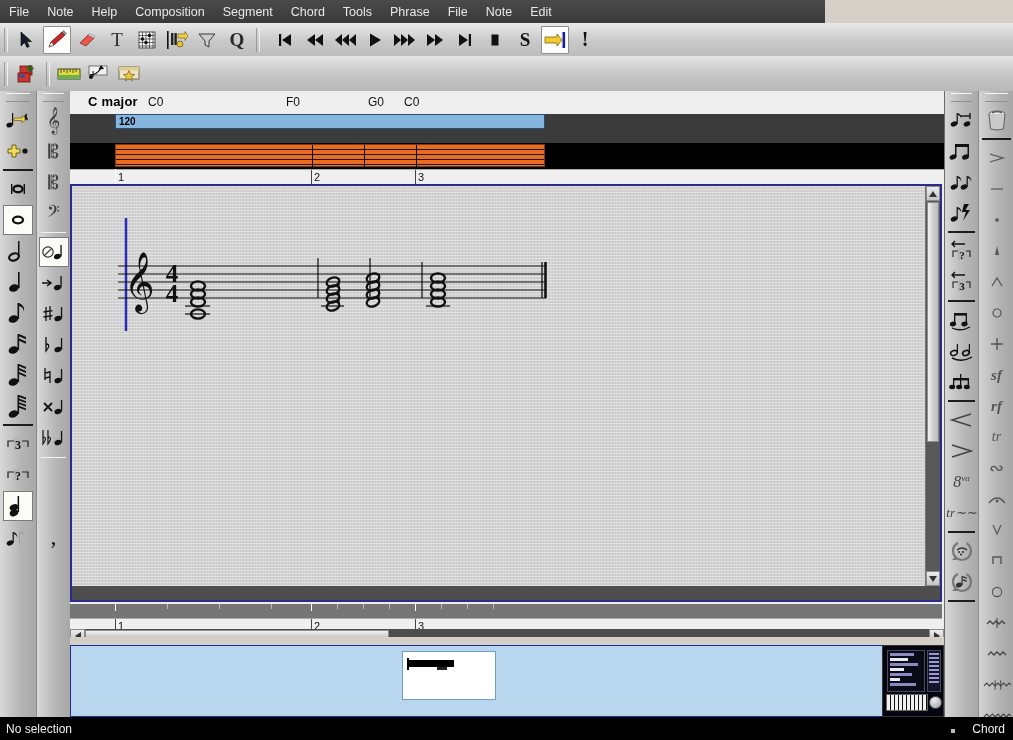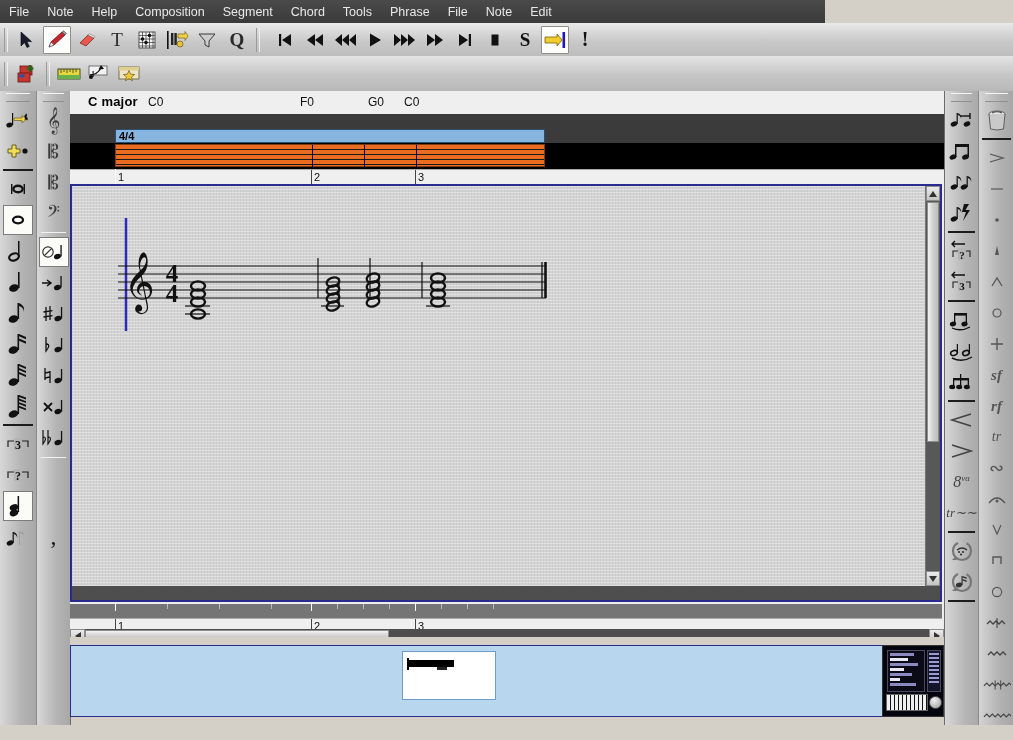--- a/index.html
+++ b/index.html
@@ -597,31 +597,31 @@
     <div class="vtool">
       <span style="font-family:'Liberation Serif',serif;font-size:24px;color:#1a1a1a;line-height:0.5;margin-top:-7px;">,</span>
     </div>
   </div>
 
   <div class="canvaswrap">
 
     <div class="headerbar">
       <div class="keyname">C major</div>
       <div class="pitchlbl" style="left:78px;">C0</div>
-      <div class="pitchlbl" style="left:230px;">F0</div>
+      <div class="pitchlbl" style="left:216px;">F0</div>
       <div class="pitchlbl" style="left:298px;">G0</div>
       <div class="pitchlbl" style="left:334px;">C0</div>
     </div>
 
     <div class="ruler">
       <div class="rul-dark"></div>
       <div class="rul-dark2"></div>
 
-      <div class="timebar">
-        <div class="timetxt">4/4</div>
+      <div class="tempobar">
+        <div class="tempotxt">120</div>
       </div>
 
       <div class="segrow">
         <div class="segment">
           <div class="segdiv" style="left:196px;"></div>
           <div class="segdiv" style="left:248px;"></div>
           <div class="segdiv" style="left:300px;"></div>
         </div>
       </div>
 
@@ -1031,14 +1031,19 @@
       </svg>
     </div>
     <div class="vtool">
       <svg width="20" height="16" viewBox="0 0 20 16">
         <path d="M5 3 L10 10 L15 3" stroke="#333" stroke-width="1.4" fill="none"></path>
         <path d="M6 8 L10 13 L14 8" stroke="#333" stroke-width="1.4" fill="none"></path>
       </svg>
     </div>
   </div>
 
+  <div class="statusbar">
+    <div class="status-left">No selection</div>
+    <div class="status-dot"></div>
+    <div class="status-right">Chord</div>
+  </div>
 
 </div>
 
 </body></html>

